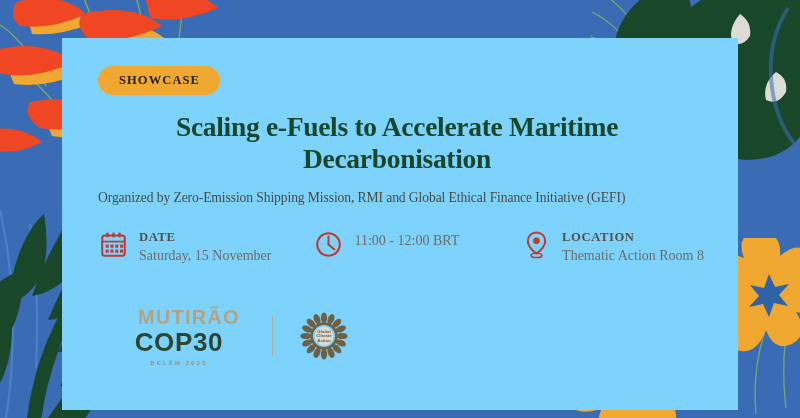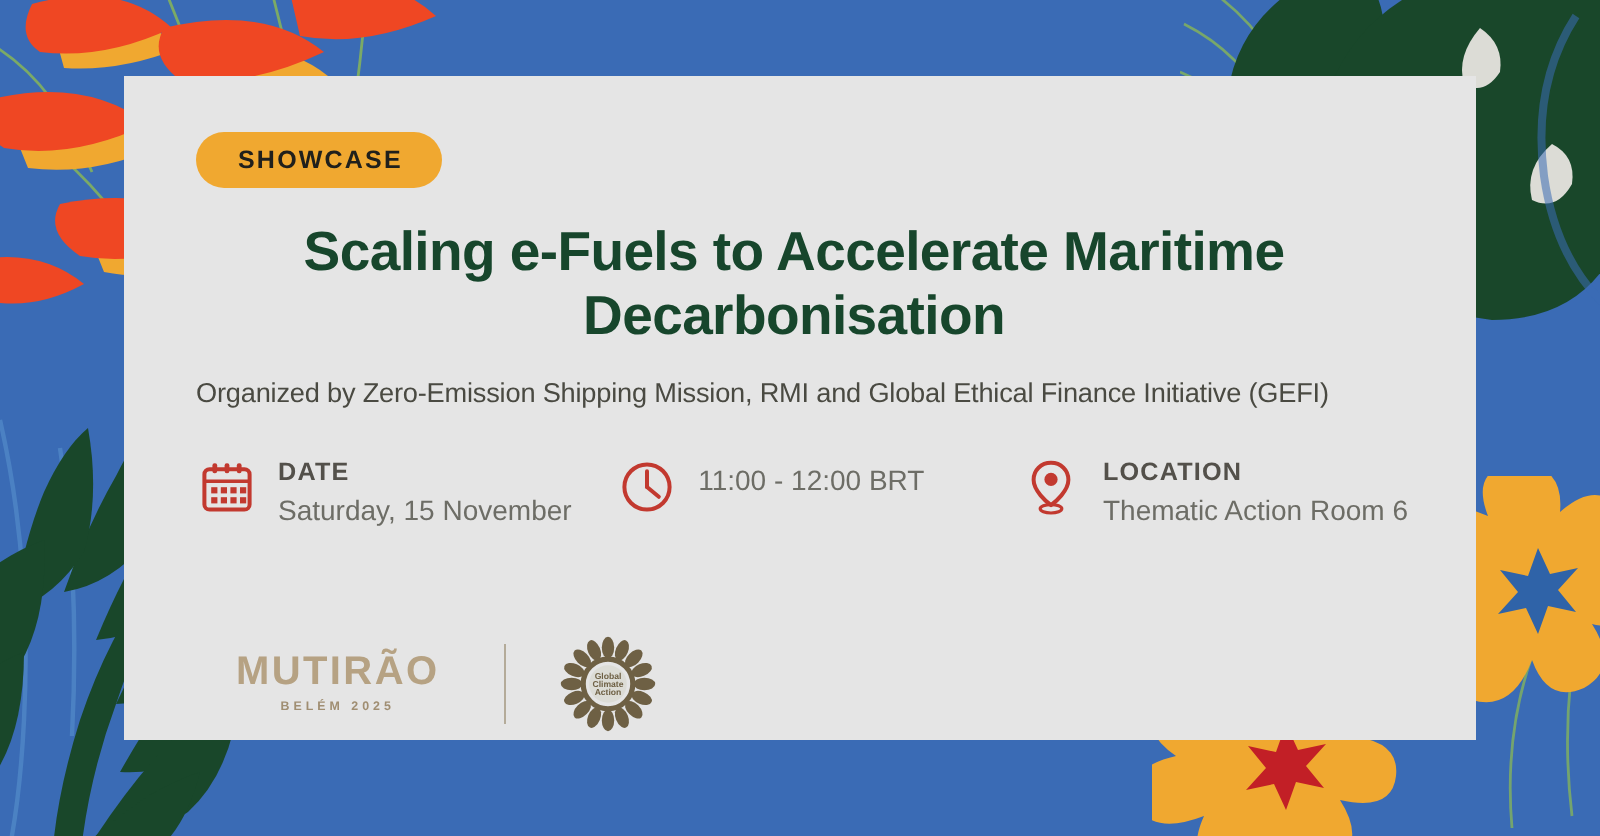--- a/index.html
+++ b/index.html
@@ -16,24 +16,25 @@
   .deco svg{display:block;}
   .d-tl{left:-14px;top:-10px;}
   .d-tr{right:-10px;top:-16px;}
   .d-bl{left:-18px;bottom:-12px;}
   .d-br{right:-6px;bottom:-10px;}
 
   
   .card{
     position:absolute;
     left:62px;top:38px;
-    width:676px;height:332px;
-    background:#e5e5e5;
+    width:676px;height:372px;
+    background:#7dd3fc;
     box-sizing:border-box;
     padding:28px 34px 0 34px;
+    font-family:Liberation Serif, serif;
   }
 
   .badge{
     display:inline-block;
     background:#f0a830;
     color:#20201c;
     font-size:12.5px;
     font-weight:bold;
     letter-spacing:1.1px;
     padding:7px 20px 7px 21px;
@@ -99,20 +100,21 @@
     display:flex;
     align-items:center;
   }
   .logo-cop{
     display:flex;flex-direction:column;align-items:center;
     line-height:1;
   }
   .logo-mutirao{
     font-size:20px;font-weight:bold;letter-spacing:1.2px;
     color:#b6a283;
+    margin-left:20px;
   }
   .logo-cop30{
     font-size:26px;font-weight:bold;letter-spacing:0.6px;
     color:#2d4630;margin-top:2px;
   }
   .logo-belem{
     font-size:6.2px;font-weight:bold;letter-spacing:2px;
     color:#a08e72;margin-top:5px;
   }
   .logo-sep{
@@ -268,31 +270,32 @@
       <div class="meta-item location">
         <div class="meta-icon">
           <svg width="27" height="29" viewBox="0 0 27 29">
             <path d="M13.5 2.4 C8.5 2.4 4.8 6.1 4.8 10.9 C4.8 16.4 11.2 21.9 13.5 23.6 C15.8 21.9 22.2 16.4 22.2 10.9 C22.2 6.1 18.5 2.4 13.5 2.4 Z" fill="none" stroke="#c2392f" stroke-width="2" stroke-linejoin="round"></path>
             <circle cx="13.5" cy="10.7" r="3.3" fill="#c2392f"></circle>
             <ellipse cx="13.5" cy="25.4" rx="5.4" ry="2.1" fill="none" stroke="#c2392f" stroke-width="1.6"></ellipse>
           </svg>
         </div>
         <div class="meta-text">
           <div class="meta-label">LOCATION</div>
-          <div class="meta-value">Thematic Action Room 6</div>
+          <div class="meta-value">Thematic Action Room 8</div>
         </div>
       </div>
 
     </div>
   </div>
 
   <div class="logos">
 
     <div class="logo-cop">
       <div class="logo-mutirao">MUTIRÃO</div>
+      <div class="logo-cop30">COP30</div>
       <div class="logo-belem">BELÉM 2025</div>
     </div>
 
     <div class="logo-sep"></div>
 
 
     <div class="logo-gca">
       <svg width="48" height="48" viewBox="0 0 48 48">
         <g fill="#6e6044">
           <g id="petals">

